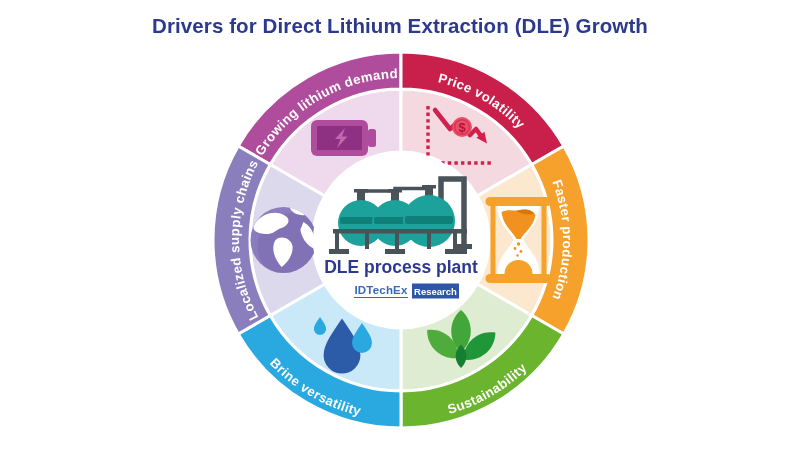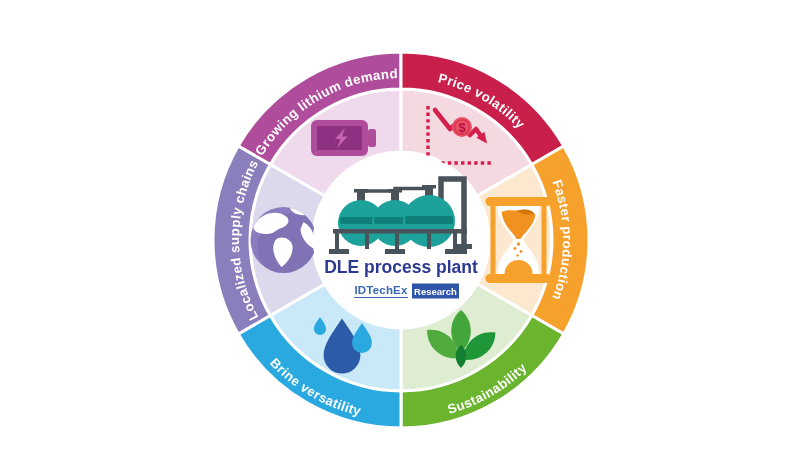--- a/index.html
+++ b/index.html
@@ -12,20 +12,21 @@
   .seg-label{font-size:13.2px;font-weight:bold;fill:#ffffff;letter-spacing:0.4px;}
   .center-label{font-size:17.5px;font-weight:bold;fill:#2B3990;}
   .logo-brand{font-size:11.5px;font-weight:bold;fill:#3A68B2;letter-spacing:0.2px;}
   .logo-suffix{font-size:9.5px;font-weight:bold;fill:#ffffff;}
   .coin-symbol{font-size:13px;font-weight:bold;fill:#B5123F;}
 </style>
 </head>
 <body>
 
 <div class="page">
+  <h1 class="page-title">Drivers for Direct Lithium Extraction (DLE) Growth</h1>
 
   <div class="wheel-wrap">
     <svg id="wheel" viewBox="0 0 400 400" width="400" height="400">
 
       <defs>
         <clipPath id="globeClip">
             <circle cx="0" cy="0" r="33"></circle>
           </clipPath>
       </defs>
 

